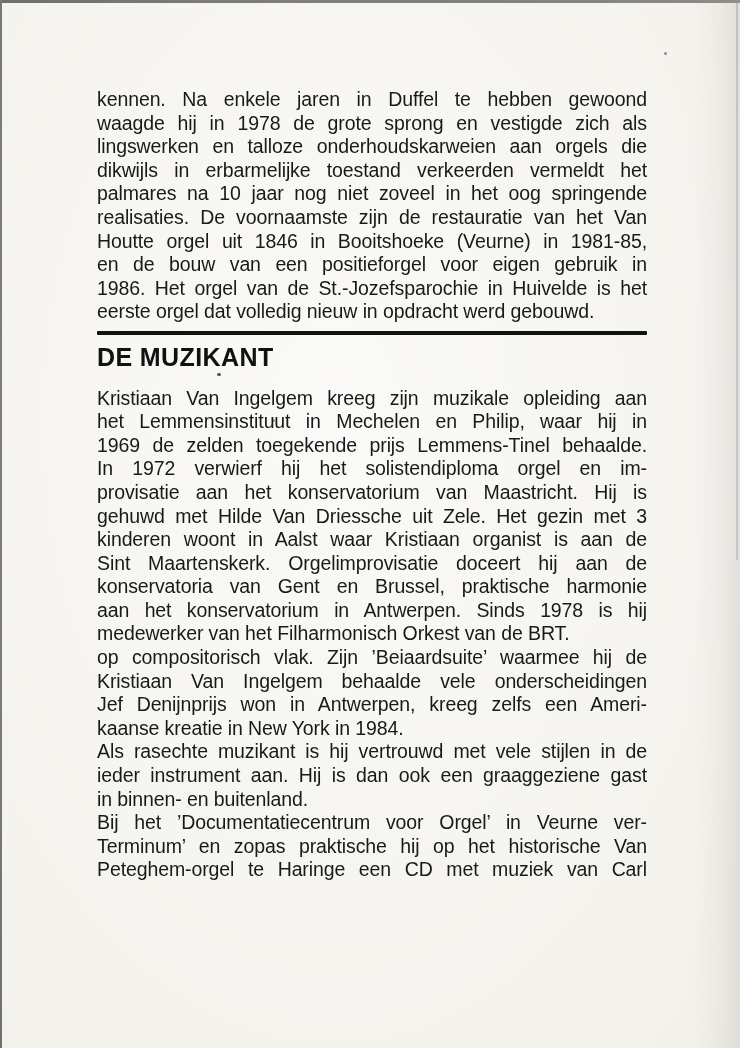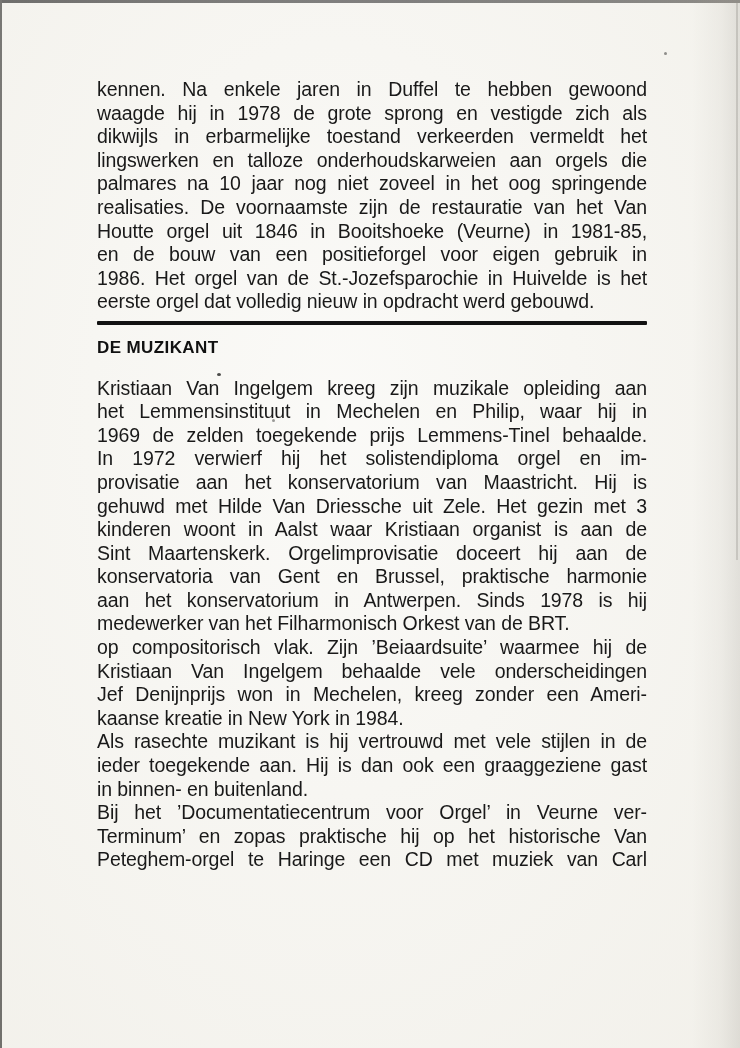--- a/index.html
+++ b/index.html
@@ -32,37 +32,37 @@
     background: radial-gradient(ellipse at 45% 40%, rgba(255,255,255,0.5) 0%, rgba(235,232,224,0.35) 100%);
     pointer-events: none;
   }
   .speck { position: absolute; background: #4a4a48; border-radius: 50%; }
   .speck1 { left: 217px; top: 373px; width: 4px; height: 3px; }
   .speck2 { left: 664px; top: 52px; width: 3px; height: 3px; opacity: .6; }
   .speck3 { left: 272px; top: 419px; width: 3px; height: 3px; opacity: .55; }
 
   
   .textcol {
-    position: absolute; left: 97px; top: 78px; width: 550px;
+    position: absolute; left: 97px; top: 88px; width: 550px;
     color: #191919;
     font-size: 19.5px;
     line-height: 23.6px;
     letter-spacing: -0.1px;
   }
   .para { margin: 0; }
   .tline { text-align: justify; text-align-last: justify; }
   .tline.last { text-align-last: left; }
   .divider {
     height: 4px; background: #121212;
     margin: 7px 0 11px 0;
     border-radius: 1px;
   }
   .heading {
     font-weight: 700;
-    font-size: 17px;
+    font-size: 25px;
     letter-spacing: 0.4px;
     color: #111;
     margin: 0 0 17px 0;
     text-align: left;
   }
 </style>
 </head>
 <body>
 
 <div>
@@ -72,22 +72,22 @@
   <div class="edge-right-line"></div>
   <div class="paper-tint"></div>
   <div class="speck speck1"></div>
   <div class="speck speck2"></div>
   <div class="speck speck3"></div>
 
   <div class="textcol">
     <div class="para">
         <div class="tline">kennen. Na enkele jaren in Duffel te hebben gewoond</div>
         <div class="tline">waagde hij in 1978 de grote sprong en vestigde zich als</div>
+        <div class="tline">lingswerken en talloze onderhoudskarweien aan orgels die</div>
         <div class="tline">dikwijls in erbarmelijke toestand verkeerden vermeldt het</div>
-        <div class="tline">lingswerken en talloze onderhoudskarweien aan orgels die</div>
         <div class="tline">palmares na 10 jaar nog niet zoveel in het oog springende</div>
         <div class="tline">realisaties. De voornaamste zijn de restauratie van het Van</div>
         <div class="tline">Houtte orgel uit 1846 in Booitshoeke (Veurne) in 1981-85,</div>
         <div class="tline">en de bouw van een positieforgel voor eigen gebruik in</div>
         <div class="tline">1986. Het orgel van de St.-Jozefsparochie in Huivelde is het</div>
         <div class="tline last">eerste orgel dat volledig nieuw in opdracht werd gebouwd.</div>
       </div>
 
     <div class="divider"></div>
 
@@ -102,26 +102,26 @@
         <div class="tline">gehuwd met Hilde Van Driessche uit Zele. Het gezin met 3</div>
         <div class="tline">kinderen woont in Aalst waar Kristiaan organist is aan de</div>
         <div class="tline">Sint Maartenskerk. Orgelimprovisatie doceert hij aan de</div>
         <div class="tline">konservatoria van Gent en Brussel, praktische harmonie</div>
         <div class="tline">aan het konservatorium in Antwerpen. Sinds 1978 is hij</div>
         <div class="tline last">medewerker van het Filharmonisch Orkest van de BRT.</div>
       </div>
     <div class="para">
         <div class="tline">op compositorisch vlak. Zijn ’Beiaardsuite’ waarmee hij de</div>
         <div class="tline">Kristiaan Van Ingelgem behaalde vele onderscheidingen</div>
-        <div class="tline">Jef Denijnprijs won in Mechelen, kreeg zonder een Ameri-</div>
+        <div class="tline">Jef Denijnprijs won in Antwerpen, kreeg zelfs een Ameri-</div>
         <div class="tline last">kaanse kreatie in New York in 1984.</div>
       </div>
     <div class="para">
         <div class="tline">Als rasechte muzikant is hij vertrouwd met vele stijlen in de</div>
-        <div class="tline">ieder toegekende aan. Hij is dan ook een graaggeziene gast</div>
+        <div class="tline">ieder instrument aan. Hij is dan ook een graaggeziene gast</div>
         <div class="tline last">in binnen- en buitenland.</div>
       </div>
     <div class="para">
         <div class="tline">Bij het ’Documentatiecentrum voor Orgel’ in Veurne ver-</div>
         <div class="tline">Terminum’ en zopas praktische hij op het historische Van</div>
         <div class="tline">Peteghem-orgel te Haringe een CD met muziek van Carl</div>
       </div>
   </div>
 </div>
 

